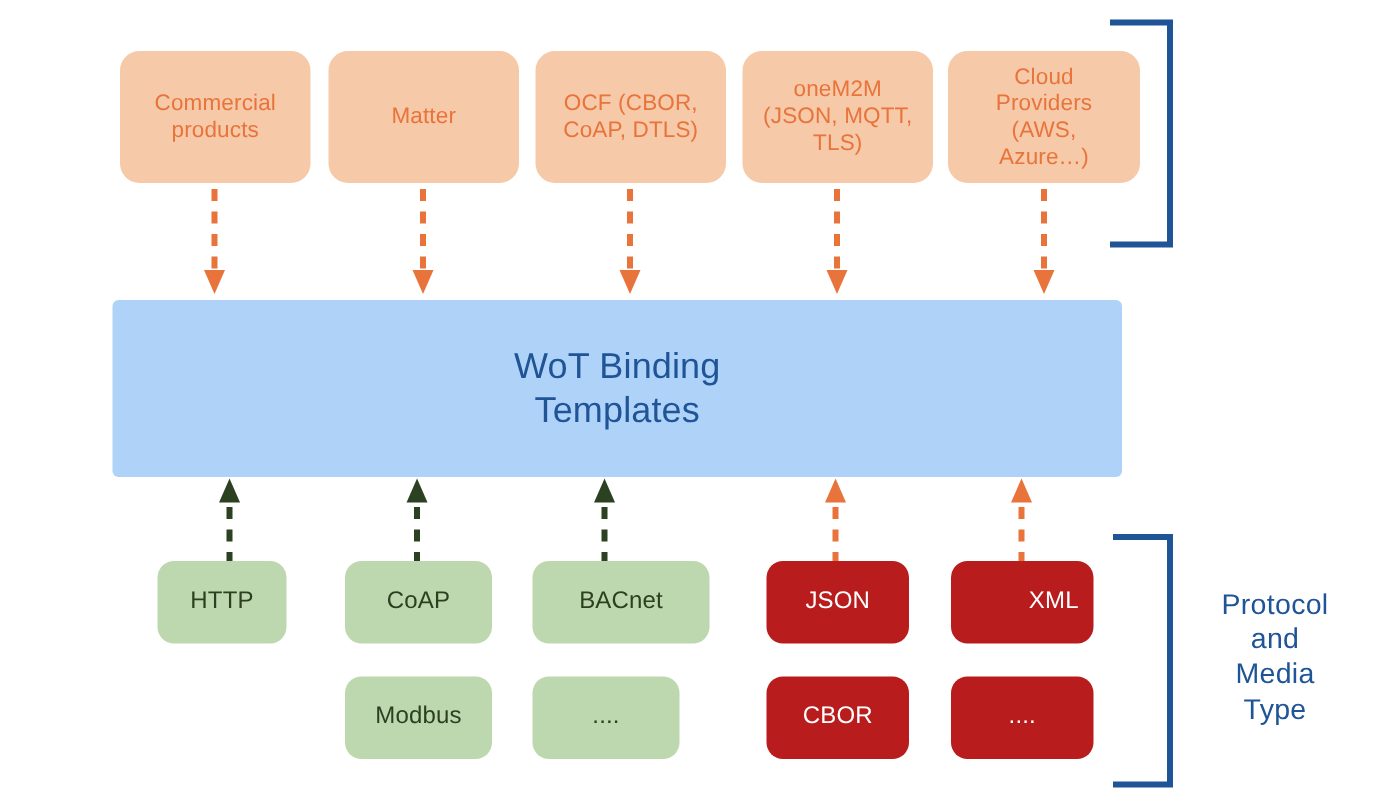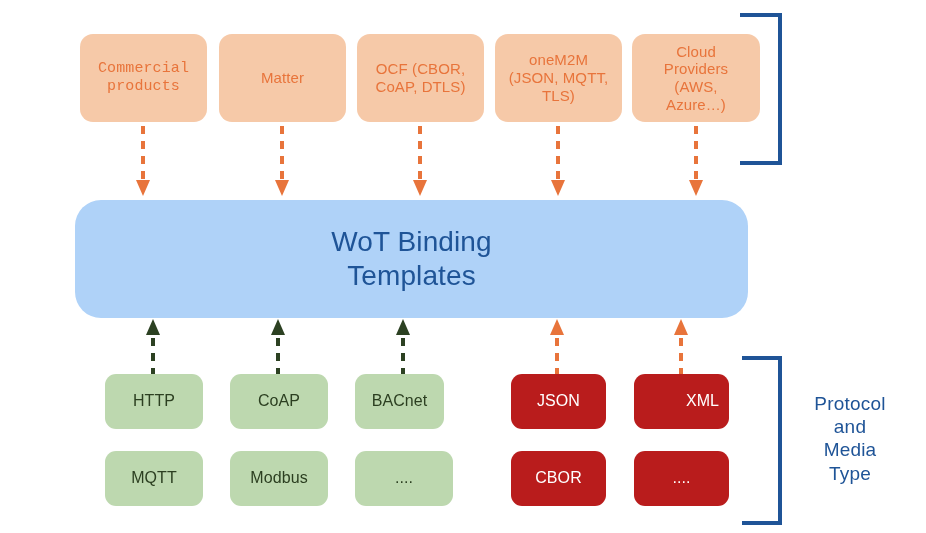--- a/index.html
+++ b/index.html
@@ -30,22 +30,22 @@
   .peach {
     background: #F6C9A8;
     color: #E8743B;
     font-size: 15px;
     border-radius: 13px;
   }
   
   .bind-box {
     background: #AFD2F8;
     color: #1F5497;
-    font-size: 28px;
-    border-radius: 26px;
+    font-size: 24px;
+    border-radius: 4px;
     line-height: 1.22;
     font-weight: 400;
   }
   
   .green {
     background: #BDD8AF;
     color: #2C3F21;
     font-size: 16px;
     border-radius: 11px;
   }
@@ -71,21 +71,21 @@
   .arrow {
     position: absolute;
   }
   .nowrap { white-space: pre-line; }
 </style>
 </head>
 <body>
 
 <div id="canvas">
 
-  <div class="box peach nowrap" style="left:80px; top:34px; width:127px; height:88px;font-family:Liberation Mono, monospace;">Commercial
+  <div class="box peach nowrap" style="left:80px; top:34px; width:127px; height:88px;">Commercial
 products</div>
 
   <div class="box peach nowrap" style="left:219px; top:34px; width:127px; height:88px;">Matter</div>
 
   <div class="box peach nowrap" style="left:357px; top:34px; width:127px; height:88px;">OCF (CBOR,
 CoAP, DTLS)</div>
 
   <div class="box peach nowrap" style="left:495px; top:34px; width:127px; height:88px;">oneM2M
 (JSON, MQTT,
 TLS)</div>
@@ -137,28 +137,27 @@
   </svg>
   <svg class="arrow" style="left:546px; top:318px;" width="24" height="60">
     <line x1="11" y1="58" x2="11" y2="16" stroke="#E8743B" stroke-width="4" stroke-dasharray="8,7"></line>
     <polygon points="11,1 4,17 18,17" fill="#E8743B"></polygon>
   </svg>
   <svg class="arrow" style="left:670px; top:318px;" width="24" height="60">
     <line x1="11" y1="58" x2="11" y2="16" stroke="#E8743B" stroke-width="4" stroke-dasharray="8,7"></line>
     <polygon points="11,1 4,17 18,17" fill="#E8743B"></polygon>
   </svg>
 
-  <div class="box green" style="left:105px; top:374px; width:98px; height:55px;">HTTP</div>
+  <div class="box green" style="left:105px; top:374px; width:86px; height:55px;">HTTP</div>
   <div class="box green" style="left:230px; top:374px; width:98px; height:55px;">CoAP</div>
-  <div class="box green" style="left:355px; top:374px; width:89px; height:55px;">BACnet</div>
+  <div class="box green" style="left:355px; top:374px; width:118px; height:55px;">BACnet</div>
 
   <div class="box yellow" style="left:511px; top:374px; width:95px; height:55px;">JSON</div>
   <div class="box yellow" style="left:634px; top:374px; width:95px; height:55px;padding-left:42px;">XML</div>
 
-  <div class="box green" style="left:105px; top:451px; width:98px; height:55px;">MQTT</div>
   <div class="box green" style="left:230px; top:451px; width:98px; height:55px;">Modbus</div>
   <div class="box green" style="left:355px; top:451px; width:98px; height:55px;">....</div>
 
   <div class="box yellow" style="left:511px; top:451px; width:95px; height:55px;">CBOR</div>
   <div class="box yellow" style="left:634px; top:451px; width:95px; height:55px;">....</div>
 
   <svg class="bracket" style="left:738px; top:353px;" width="48" height="175">
     <path d="M4,5 L42,5 L42,170 L4,170" fill="none" stroke="#1F5497" stroke-width="4"></path>
   </svg>
   <div class="side-label nowrap" style="left:786px; top:392px; width:128px;">Protocol

